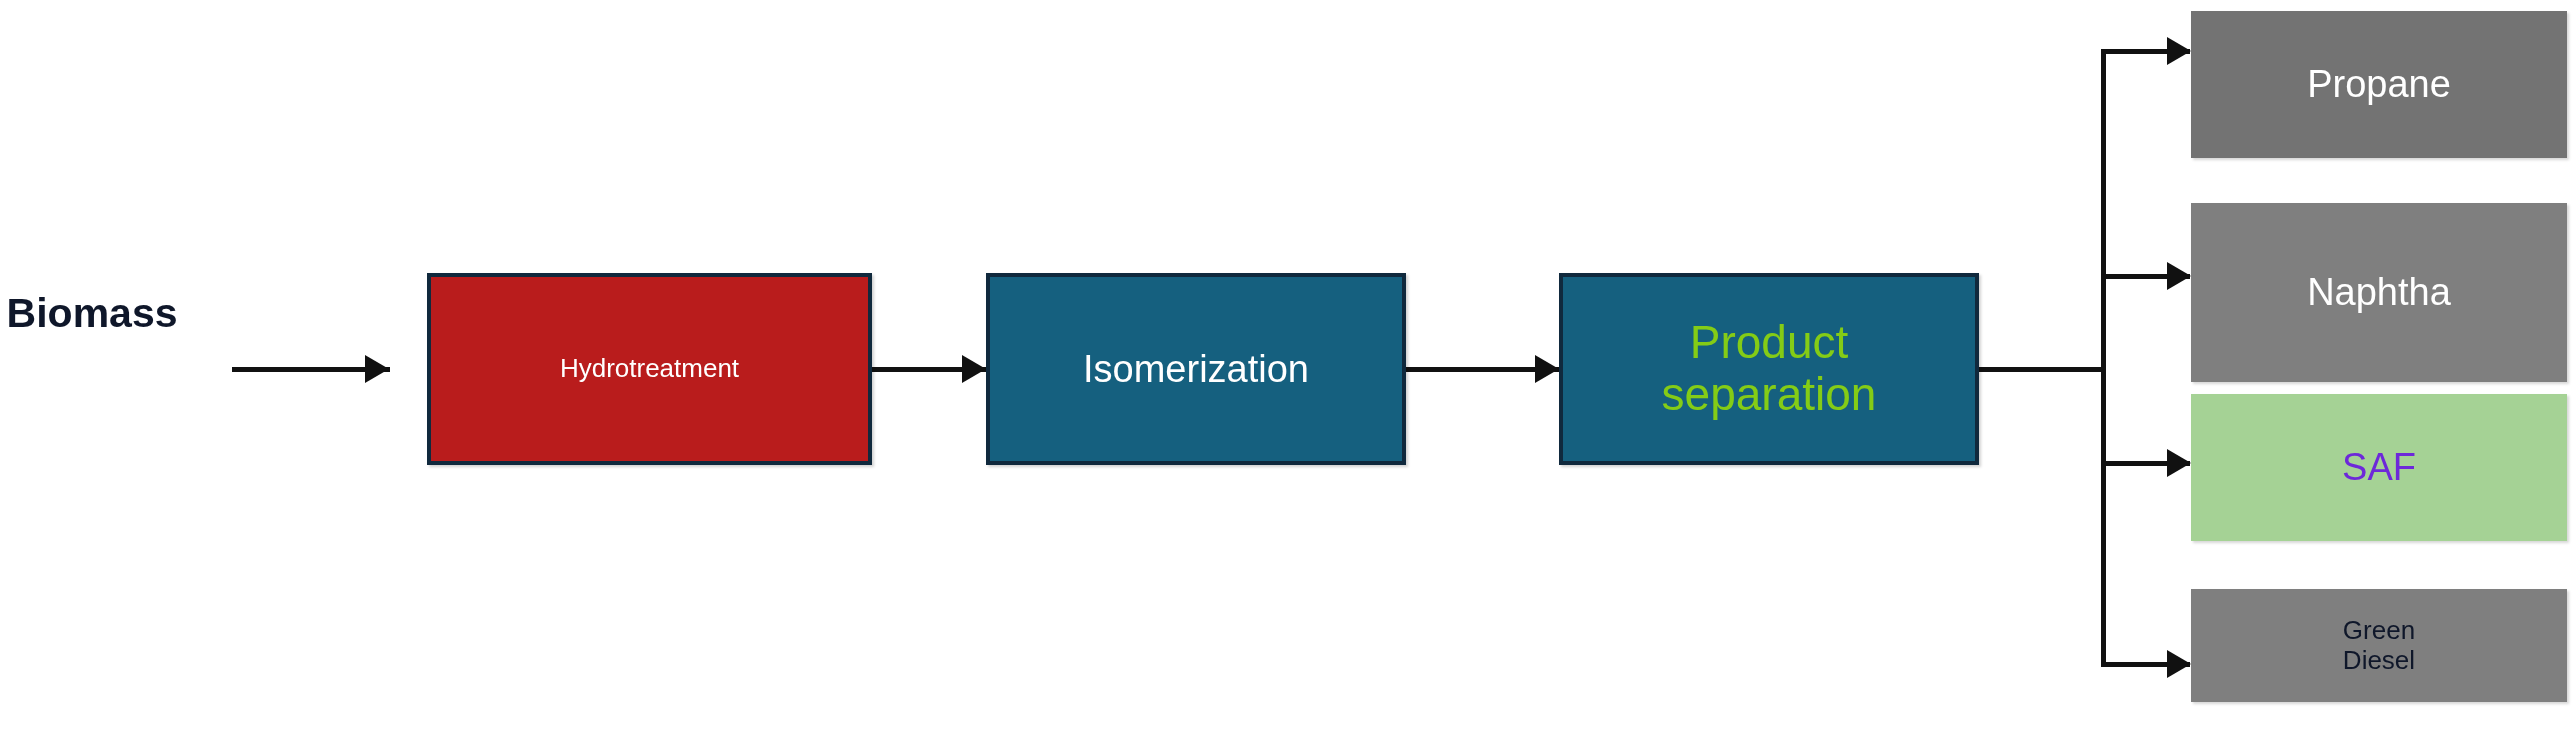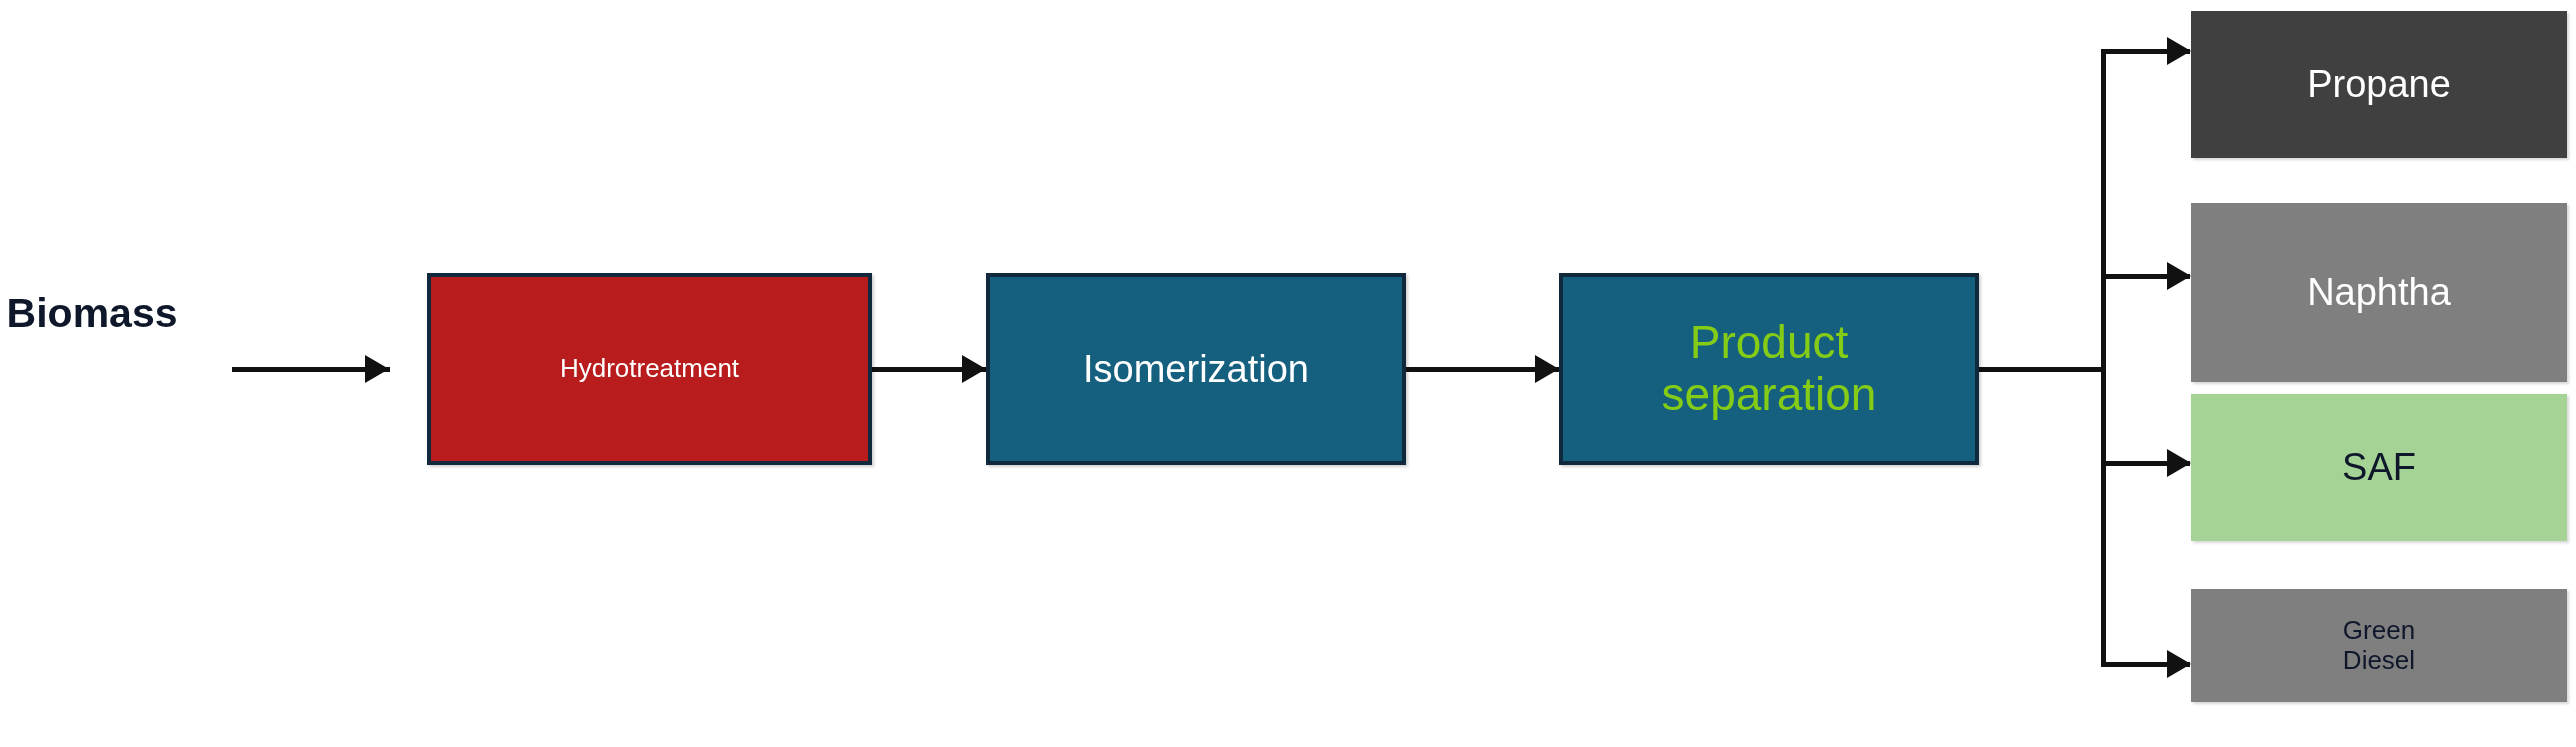--- a/index.html
+++ b/index.html
@@ -117,27 +117,27 @@
       </div>
       <div class="process-box" style="left: 1559px; top: 273px; width: 420px; height: 192px; background: rgb(21, 96, 127); border: 4px solid rgb(16, 41, 61); font-size: 46px; color: #84cc16;">
         <span>
           <div>Product</div>
           <div>separation</div>
         </span>
       </div>
     </div>
 
   <div id="product-layer">
-      <div class="product-box" style="left: 2191px; top: 10.6px; width: 376px; height: 147px; background: #404040; font-size: 38px; color: rgb(255, 255, 255);">
+      <div class="product-box" style="left: 2191px; top: 10.6px; width: 376px; height: 147px; background: #737373; font-size: 38px; color: rgb(255, 255, 255);">
         <span>Propane</span>
       </div>
       <div class="product-box" style="left: 2191px; top: 203px; width: 376px; height: 179px; background: rgb(127, 127, 127); font-size: 38px; color: rgb(255, 255, 255);">
         <span>Naphtha</span>
       </div>
-      <div class="product-box" style="left: 2191px; top: 394px; width: 376px; height: 147px; background: rgb(165, 210, 149); font-size: 38px; color: #0f172a;">
+      <div class="product-box" style="left: 2191px; top: 394px; width: 376px; height: 147px; background: rgb(165, 210, 149); font-size: 38px; color: #6d28d9;">
         <span>SAF</span>
       </div>
       <div class="product-box" style="left: 2191px; top: 589px; width: 376px; height: 113px; background: rgb(127, 127, 127); font-size: 26px; color: #0f172a;">
         <span>
           <div>Green</div>
           <div>Diesel</div>
         </span>
       </div>
     </div>
 

